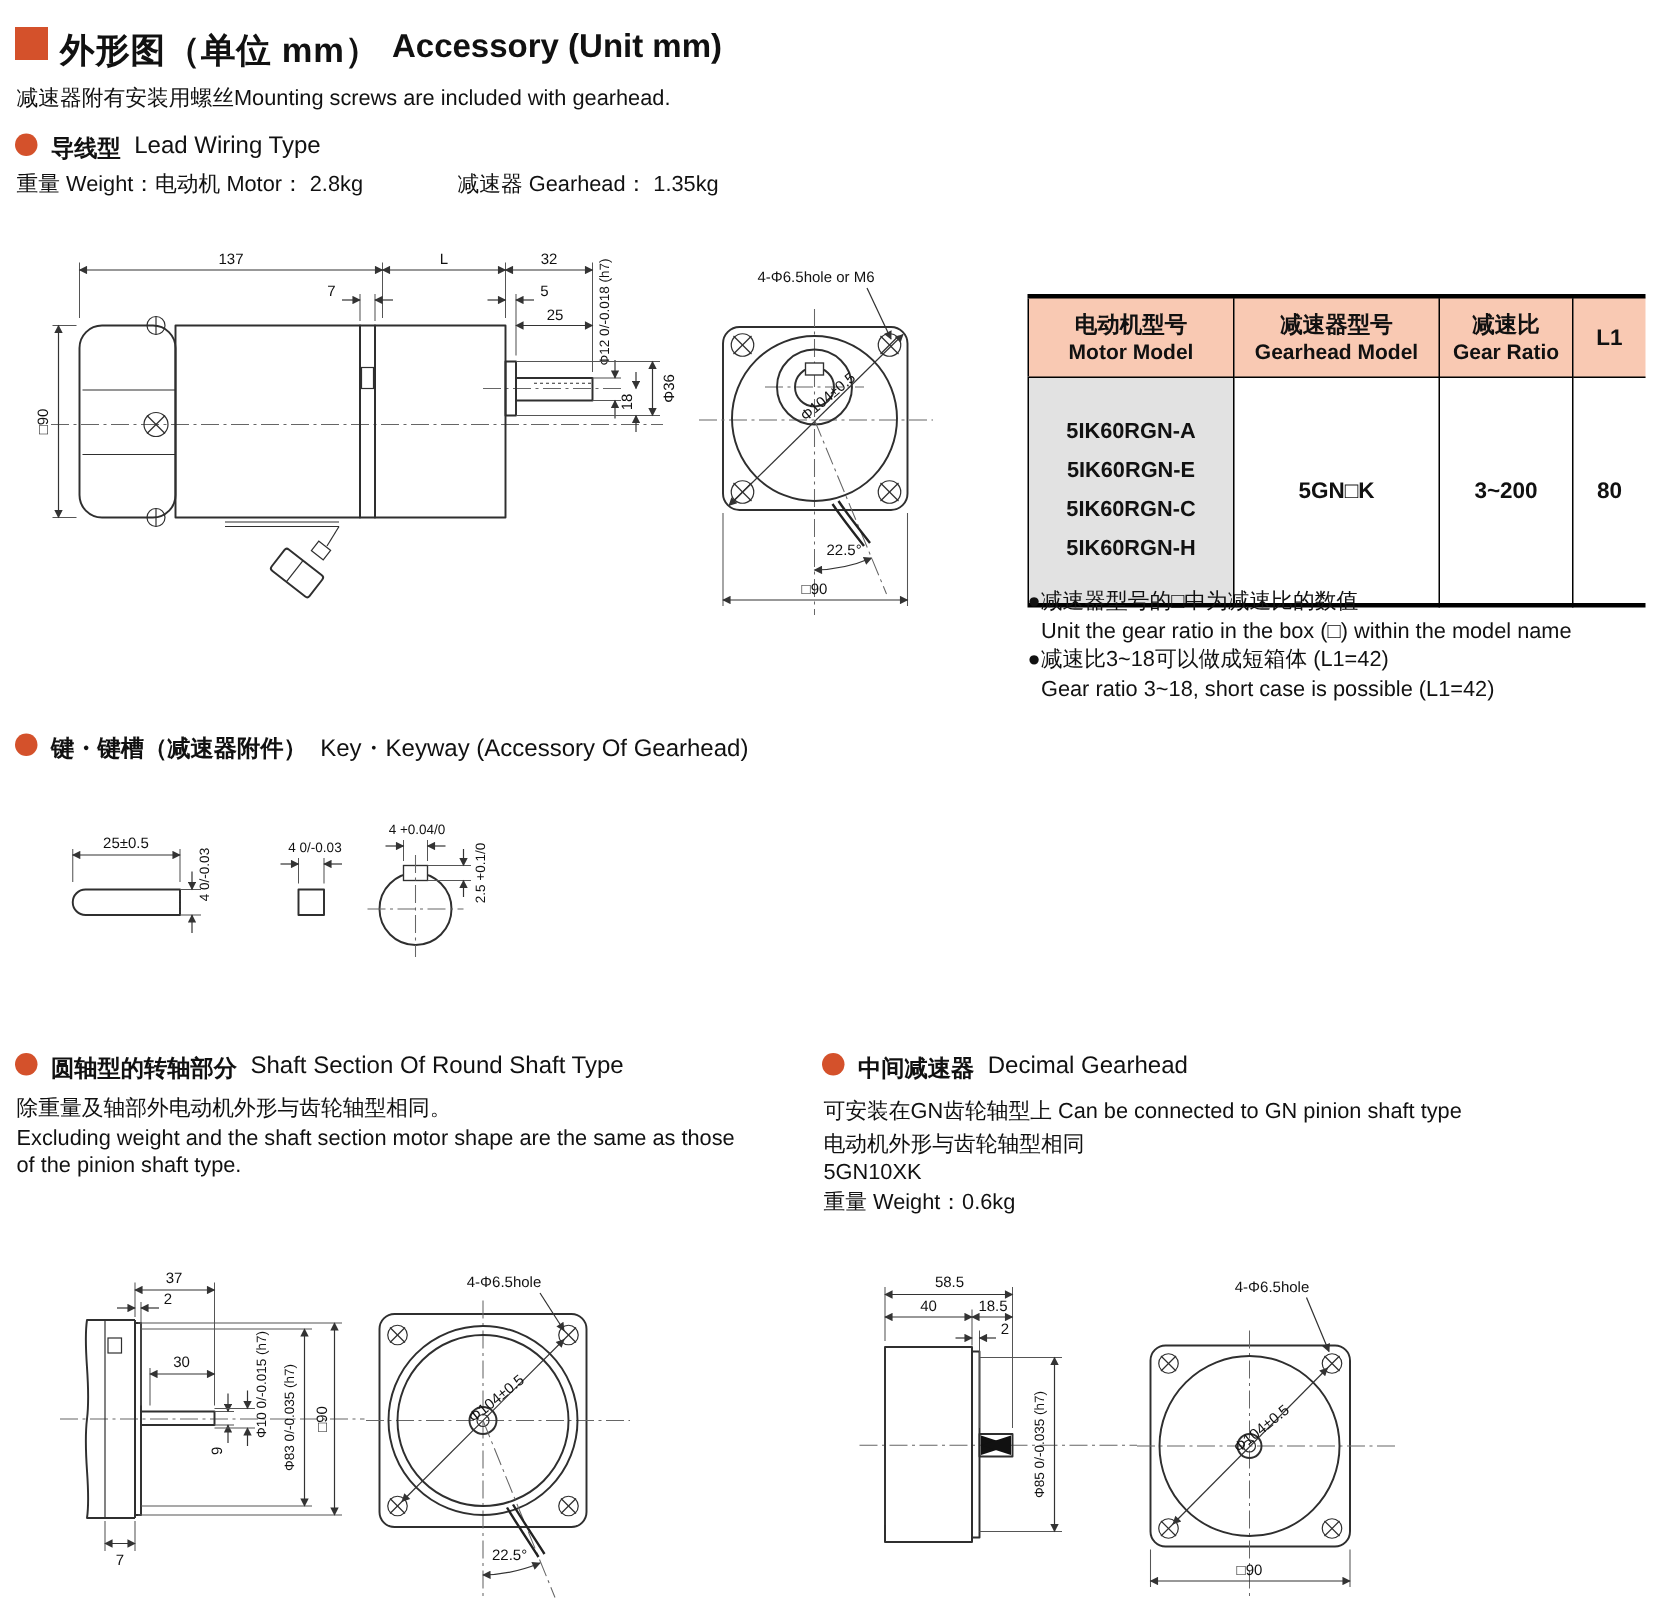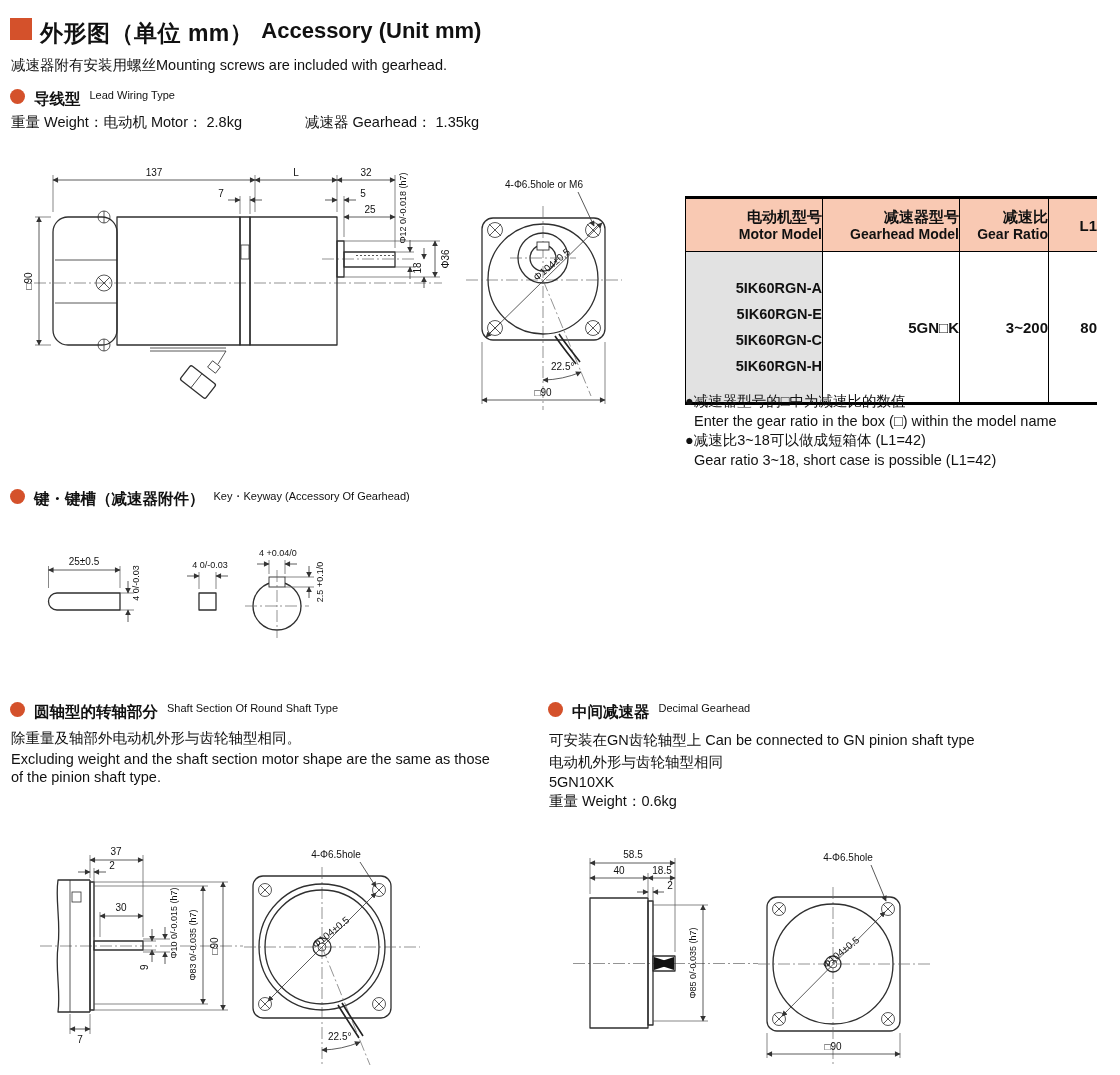--- a/index.html
+++ b/index.html
@@ -9,26 +9,26 @@
   
   .title-row{display:flex;gap:8px}
   .sq{width:22px;height:22px;background:#D4512B;flex:0 0 auto}
   .t-zh{font-size:23px;font-weight:bold;letter-spacing:0.5px}
   .t-en{font-size:22px;font-weight:bold}
   .subtitle{font-size:14.5px}
   
   .sec{display:flex;gap:9px}
   .bullet{width:15px;height:15px;border-radius:50%;background:#D4512B;flex:0 0 auto}
   .sec-zh{font-size:15.5px;font-weight:bold}
-  .sec-en{font-size:11px}
+  .sec-en{font-size:16px}
   .bodyline{font-size:14.5px}
   
   table.spec{border-collapse:collapse;border-top:3px solid #000;border-bottom:3px solid #000;
              border-left:1.5px solid #000;table-layout:fixed}
-  table.spec th,table.spec td{border-right:1.5px solid #000;text-align:right;vertical-align:middle;padding:0}
+  table.spec th,table.spec td{border-right:1.5px solid #000;text-align:center;vertical-align:middle;padding:0}
   table.spec th:last-child,table.spec td:last-child{border-right:none}
   table.spec thead th{background:#F9C9B3;border-bottom:1.5px solid #000;height:52px}
   .th-zh{font-size:15px;font-weight:bold;line-height:19px}
   .th-en{font-size:14px;font-weight:bold;line-height:17px}
   td.models{background:#E2E2E2}
   .model-line{font-size:14.5px;font-weight:bold;line-height:26px}
   .cellval{font-size:15px;font-weight:bold}
   .notes{font-size:14.5px;line-height:19.5px}
   .note-en{padding-left:9px}
   
@@ -223,21 +223,21 @@
         </td>
         <td class="cellval">5GN□K</td>
         <td class="cellval">3~200</td>
         <td class="cellval">80</td>
       </tr>
     </tbody>
   </table>
 
   <div class="abs notes" style="left:685px;top:392px;width:435px">
     <div>●减速器型号的□中为减速比的数值</div>
-    <div class="note-en">Enter the gear ratio in the box (□) within the model name</div>
+    <div class="note-en">Unit the gear ratio in the box (□) within the model name</div>
     <div>●减速比3~18可以做成短箱体 (L1=42)</div>
     <div class="note-en">Gear ratio 3~18, short case is possible (L1=42)</div>
   </div>
 
   <div class="abs sec" style="left:10px;top:489px">
     <span class="bullet"></span>
     <span class="sec-zh">键・键槽（减速器附件）</span>
     <span class="sec-en">Key・Keyway (Accessory Of Gearhead)</span>
   </div>
 

